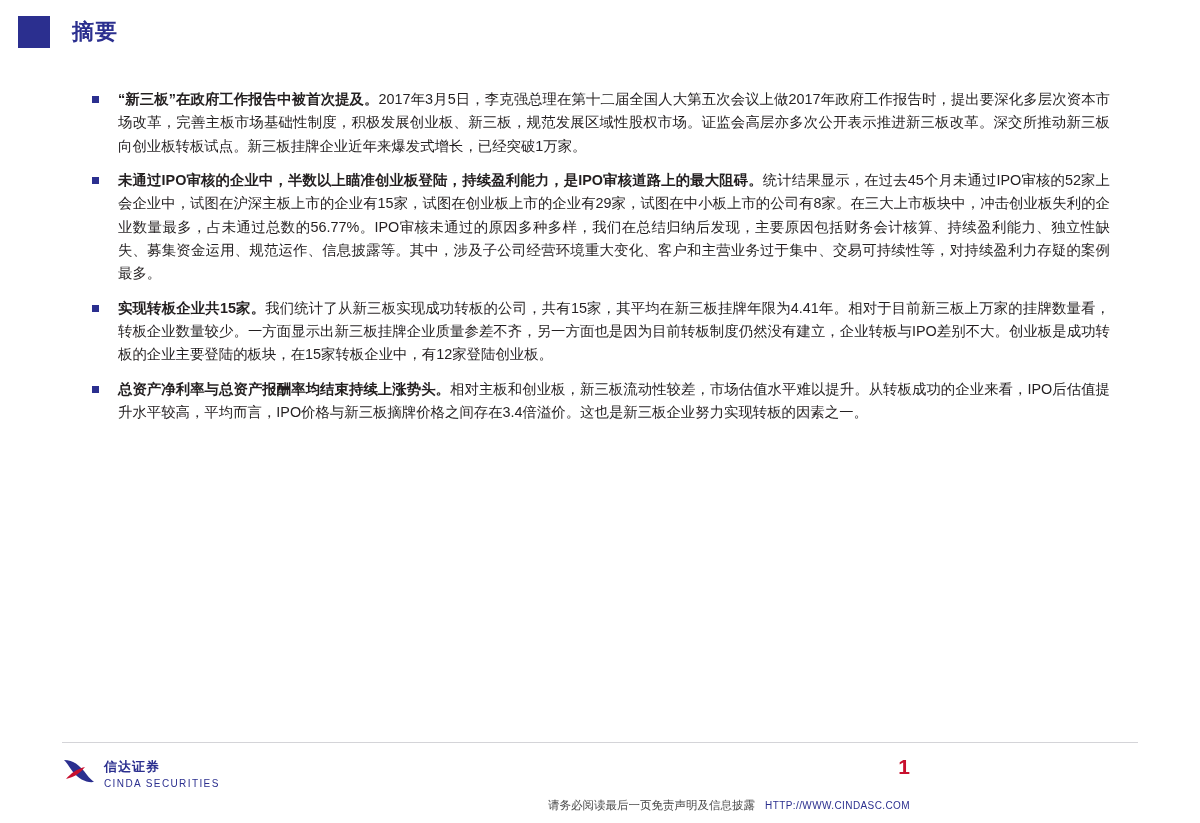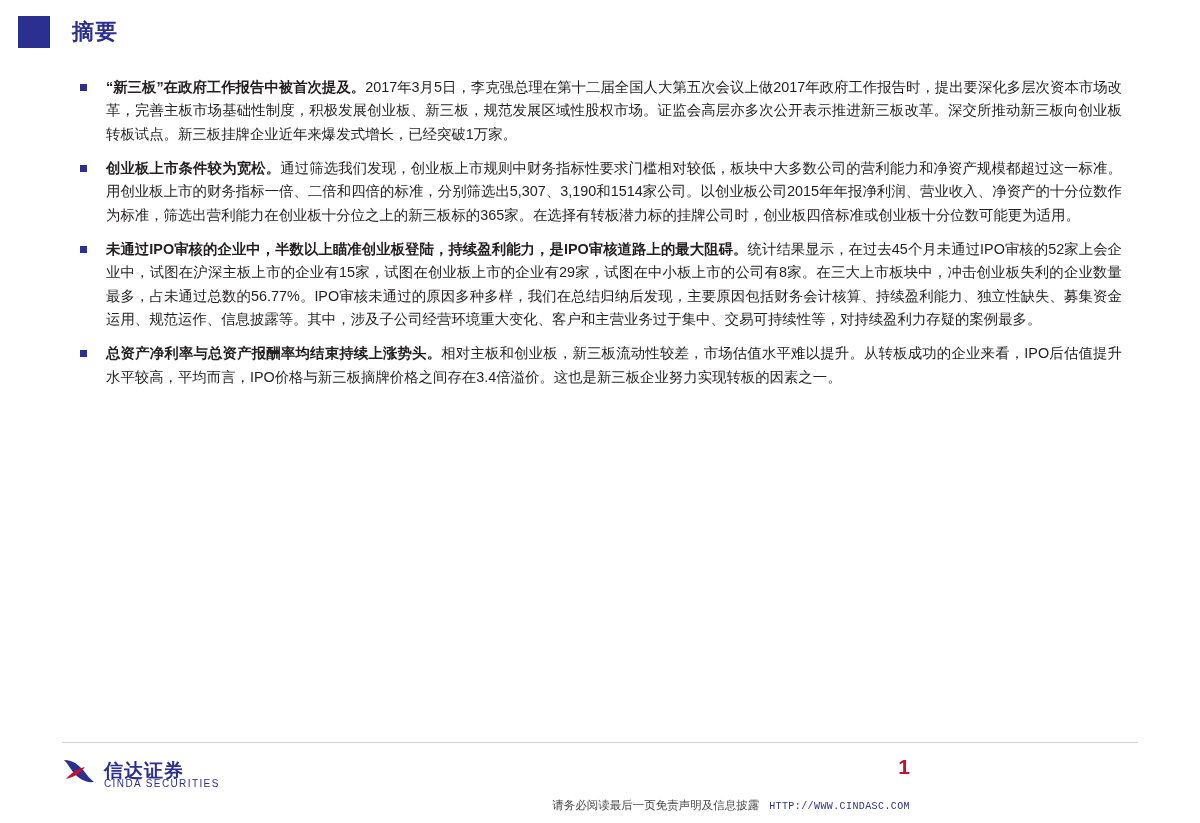--- a/index.html
+++ b/index.html
@@ -49,21 +49,21 @@
   }
   
   .content {
     position: absolute;
     left: 0;
     top: 76px;
     width: 1200px;
   }
   ul.bullets {
     list-style: none;
-    margin: 0;
+    margin: 12px;
     padding: 0;
   }
   ul.bullets > li {
     position: relative;
     padding-left: 106px;
     padding-right: 78px;
     margin-bottom: 11px;
   }
   .marker {
     position: absolute;
@@ -103,21 +103,21 @@
     position: absolute;
     left: 0;
     top: 0;
     width: 34px;
     height: 30px;
   }
   .logo-cn {
     position: absolute;
     left: 42px;
     top: 1px;
-    font-size: 19px;
+    font-size: 13px;
     font-weight: bold;
     color: #2b2f8f;
     letter-spacing: 1px;
   }
   .logo-en {
     position: absolute;
     left: 42px;
     top: 21px;
     font-size: 10px;
     color: #2b2f8f;
@@ -132,21 +132,20 @@
     color: #c8102e;
   }
   .footer-note {
     position: absolute;
     right: 62px;
     top: 798px;
     font-size: 11.5px;
     color: #4a4a4a;
     text-align: right;
     white-space: nowrap;
-    font-family: Liberation Mono, monospace;
   }
   .footer-note .url {
     color: #2b2f8f;
     font-size: 10px;
     letter-spacing: 0.4px;
     margin-left: 10px;
   }
 </style>
 </head>
 <body>
@@ -162,28 +161,28 @@
     <ul class="bullets">
       <li>
         <span class="marker"></span>
         <div class="para"><b>“新三板”在政府工作报告中被首次提及。</b>2017年3月5日，李克强总理在第十二届全国人大第五次会议上做2017年政府工作报告时，提出要深化多层次资本市场改革，完善主板市场基础性制度，积极发展创业板、新三板，规范发展区域性股权市场。证监会高层亦多次公开表示推进新三板改革。深交所推动新三板向创业板转板试点。新三板挂牌企业近年来爆发式增长，已经突破1万家。</div>
       </li>
       <li>
         <span class="marker"></span>
       </li>
       <li>
         <span class="marker"></span>
-        <div class="para"><b>创业板上市条件较为宽松。</b>通过筛选我们发现，创业板上市规则中财务指标性要求门槛相对较低，板块中大多数公司的营利能力和净资产规模都超过这一标准。用创业板上市的财务指标一倍、二倍和四倍的标准，分别筛选出5,307、3,190和1514家公司。以创业板公司2015年年报净利润、营业收入、净资产的十分位数作为标准，筛选出营利能力在创业板十分位之上的新三板标的365家。在选择有转板潜力标的挂牌公司时，创业板四倍标准或创业板十分位数可能更为适用。</div>
       </li>
       <li>
         <span class="marker"></span>
         <div class="para"><b>未通过IPO审核的企业中，半数以上瞄准创业板登陆，持续盈利能力，是IPO审核道路上的最大阻碍。</b>统计结果显示，在过去45个月未通过IPO审核的52家上会企业中，试图在沪深主板上市的企业有15家，试图在创业板上市的企业有29家，试图在中小板上市的公司有8家。在三大上市板块中，冲击创业板失利的企业数量最多，占未通过总数的56.77%。IPO审核未通过的原因多种多样，我们在总结归纳后发现，主要原因包括财务会计核算、持续盈利能力、独立性缺失、募集资金运用、规范运作、信息披露等。其中，涉及子公司经营环境重大变化、客户和主营业务过于集中、交易可持续性等，对持续盈利力存疑的案例最多。</div>
       </li>
       <li>
         <span class="marker"></span>
+        <div class="para"><b>实现转板企业共15家。</b>我们统计了从新三板实现成功转板的公司，共有15家，其平均在新三板挂牌年限为4.41年。相对于目前新三板上万家的挂牌数量看，转板企业数量较少。一方面显示出新三板挂牌企业质量参差不齐，另一方面也是因为目前转板制度仍然没有建立，企业转板与IPO差别不大。创业板是成功转板的企业主要登陆的板块，在15家转板企业中，有12家登陆创业板。</div>
       </li>
       <li>
         <span class="marker"></span>
         <div class="para"><b>总资产净利率与总资产报酬率均结束持续上涨势头。</b>相对主板和创业板，新三板流动性较差，市场估值水平难以提升。从转板成功的企业来看，IPO后估值提升水平较高，平均而言，IPO价格与新三板摘牌价格之间存在3.4倍溢价。这也是新三板企业努力实现转板的因素之一。</div>
       </li>
     </ul>
   </div>
 
   <div class="footer-rule"></div>
 

